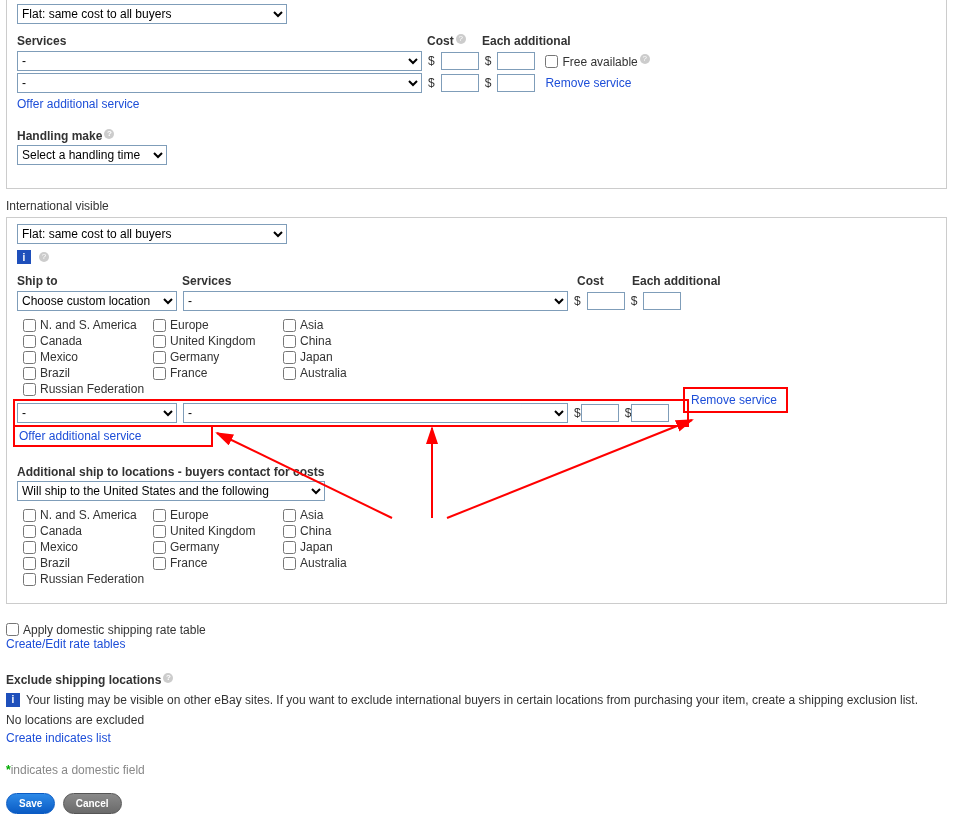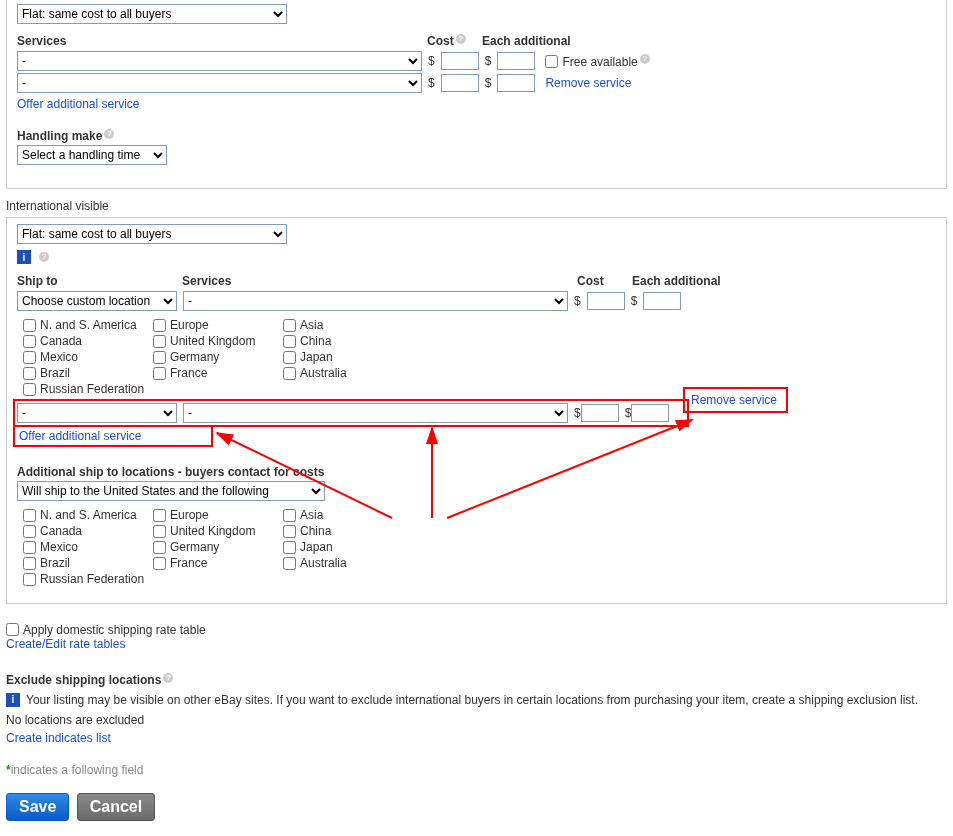--- a/index.html
+++ b/index.html
@@ -73,23 +73,23 @@
     align-items: center;
     justify-content: center;
     margin-right: 6px;
     vertical-align: middle;
   }
   .gray-text { color: #888; }
   .green-star { color: #0a0; font-weight: bold;}
   .btn {
     display: inline-block;
     padding: 4px 12px;
-    font-size: 16px;
+    font-size: 10px;
     font-weight: bold;
-    border-radius: 3px;
+    border-radius: 11px;
     cursor: pointer;
     border: 1px solid;
     margin-right: 4px;
   }
   .btn-save {
     background: linear-gradient(#2d8ae8,#0a5bc4);
     border-color: #0a5bc4;
     color: #fff;
   }
   .btn-cancel {
@@ -350,19 +350,19 @@
   <div class="bold"><span>Exclude shipping locations</span><span class="help-icon">?</span></div>
   <div style="margin-top:6px; display:flex; align-items:center;">
     <span class="info-icon">i</span>
     <span>Your listing may be visible on other eBay sites. If you want to exclude international buyers in certain locations from purchasing your item, create a shipping exclusion list.</span>
   </div>
   <div style="margin-top:6px;">No locations are excluded</div>
   <div style="margin-top:4px;"><a class="link">Create indicates list</a></div>
 </div>
 
 <div class="gray-text" style="margin:18px 6px 0 6px;">
-  <span class="green-star">*</span><span>indicates a following field</span>
+  <span class="green-star">*</span><span>indicates a domestic field</span>
 </div>
 
 <div style="margin:16px 6px 8px 6px;">
   <span class="btn btn-save">Save</span>
   <span class="btn btn-cancel">Cancel</span>
 </div>
 
 </body></html>

